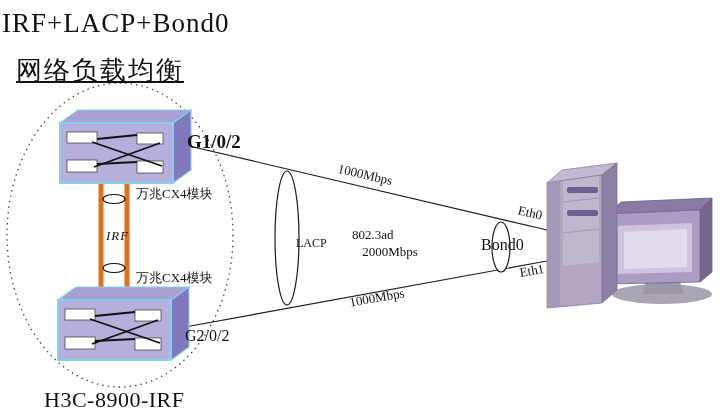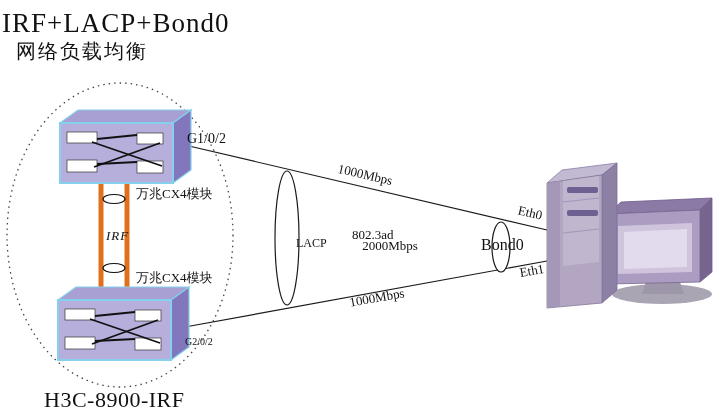--- a/index.html
+++ b/index.html
@@ -2,32 +2,32 @@
 <html><head>
 <meta charset="utf-8">
 <style>
   html,body{margin:0;padding:0;background:#fff;}
   .canvas{
     position:relative;width:724px;height:418px;background:#ffffff;overflow:hidden;
     font-family:"Liberation Serif","DejaVu Serif",serif;color:#111;
   }
   .lbl{position:absolute;white-space:nowrap;line-height:1.12;color:#111;}
   .title1{left:2px;top:8px;font-size:27px;letter-spacing:1px;}
-  .title2{left:16px;top:40px;font-size:20px;letter-spacing:2px;}
-  .port1{left:187px;top:131px;font-size:14px;}
-  .port2{left:185px;top:327px;font-size:10px;margin-top:9px;}
+  .title2{left:16px;top:56px;font-size:26px;letter-spacing:2px;text-decoration:underline;}
+  .port1{left:187px;top:131px;font-size:19px;font-weight:bold;}
+  .port2{left:185px;top:327px;font-size:16px;}
   .mod-top{left:136px;top:187px;font-size:13px;}
   .mod-bot{left:136px;top:271px;font-size:13px;}
   .irf{left:106px;top:229px;font-size:13px;letter-spacing:1px;font-style:italic;}
   .h3c{left:44px;top:388px;font-size:22px;letter-spacing:0.5px;}
   .lacp{left:296px;top:237px;font-size:12px;}
   .spd-top{left:330px;top:168px;width:70px;text-align:center;font-size:13px;transform:rotate(13deg);transform-origin:center;}
   .spd-bot{left:342px;top:291px;width:70px;text-align:center;font-size:13px;transform:rotate(-10deg);transform-origin:center;}
   .proto{left:352px;top:228px;width:76px;text-align:left;font-size:13px;}
-  .aggspd{left:352px;top:239px;width:76px;text-align:center;font-size:13px;}
+  .aggspd{left:352px;top:245px;width:76px;text-align:center;font-size:13px;}
   .bond{left:450px;top:236px;width:40px;text-align:right;font-size:16px;margin-left:31px;}
   .eth0{left:510px;top:206px;width:40px;text-align:center;font-size:13px;transform:rotate(13deg);transform-origin:center;}
   .eth1{left:512px;top:264px;width:40px;text-align:center;font-size:13px;transform:rotate(-10deg);transform-origin:center;}
   .srv{left:548px;top:311px;font-size:20px;}
   svg.diagram{position:absolute;left:0;top:0;}
 </style>
 </head>
 <body>
 
 <div class="canvas">

